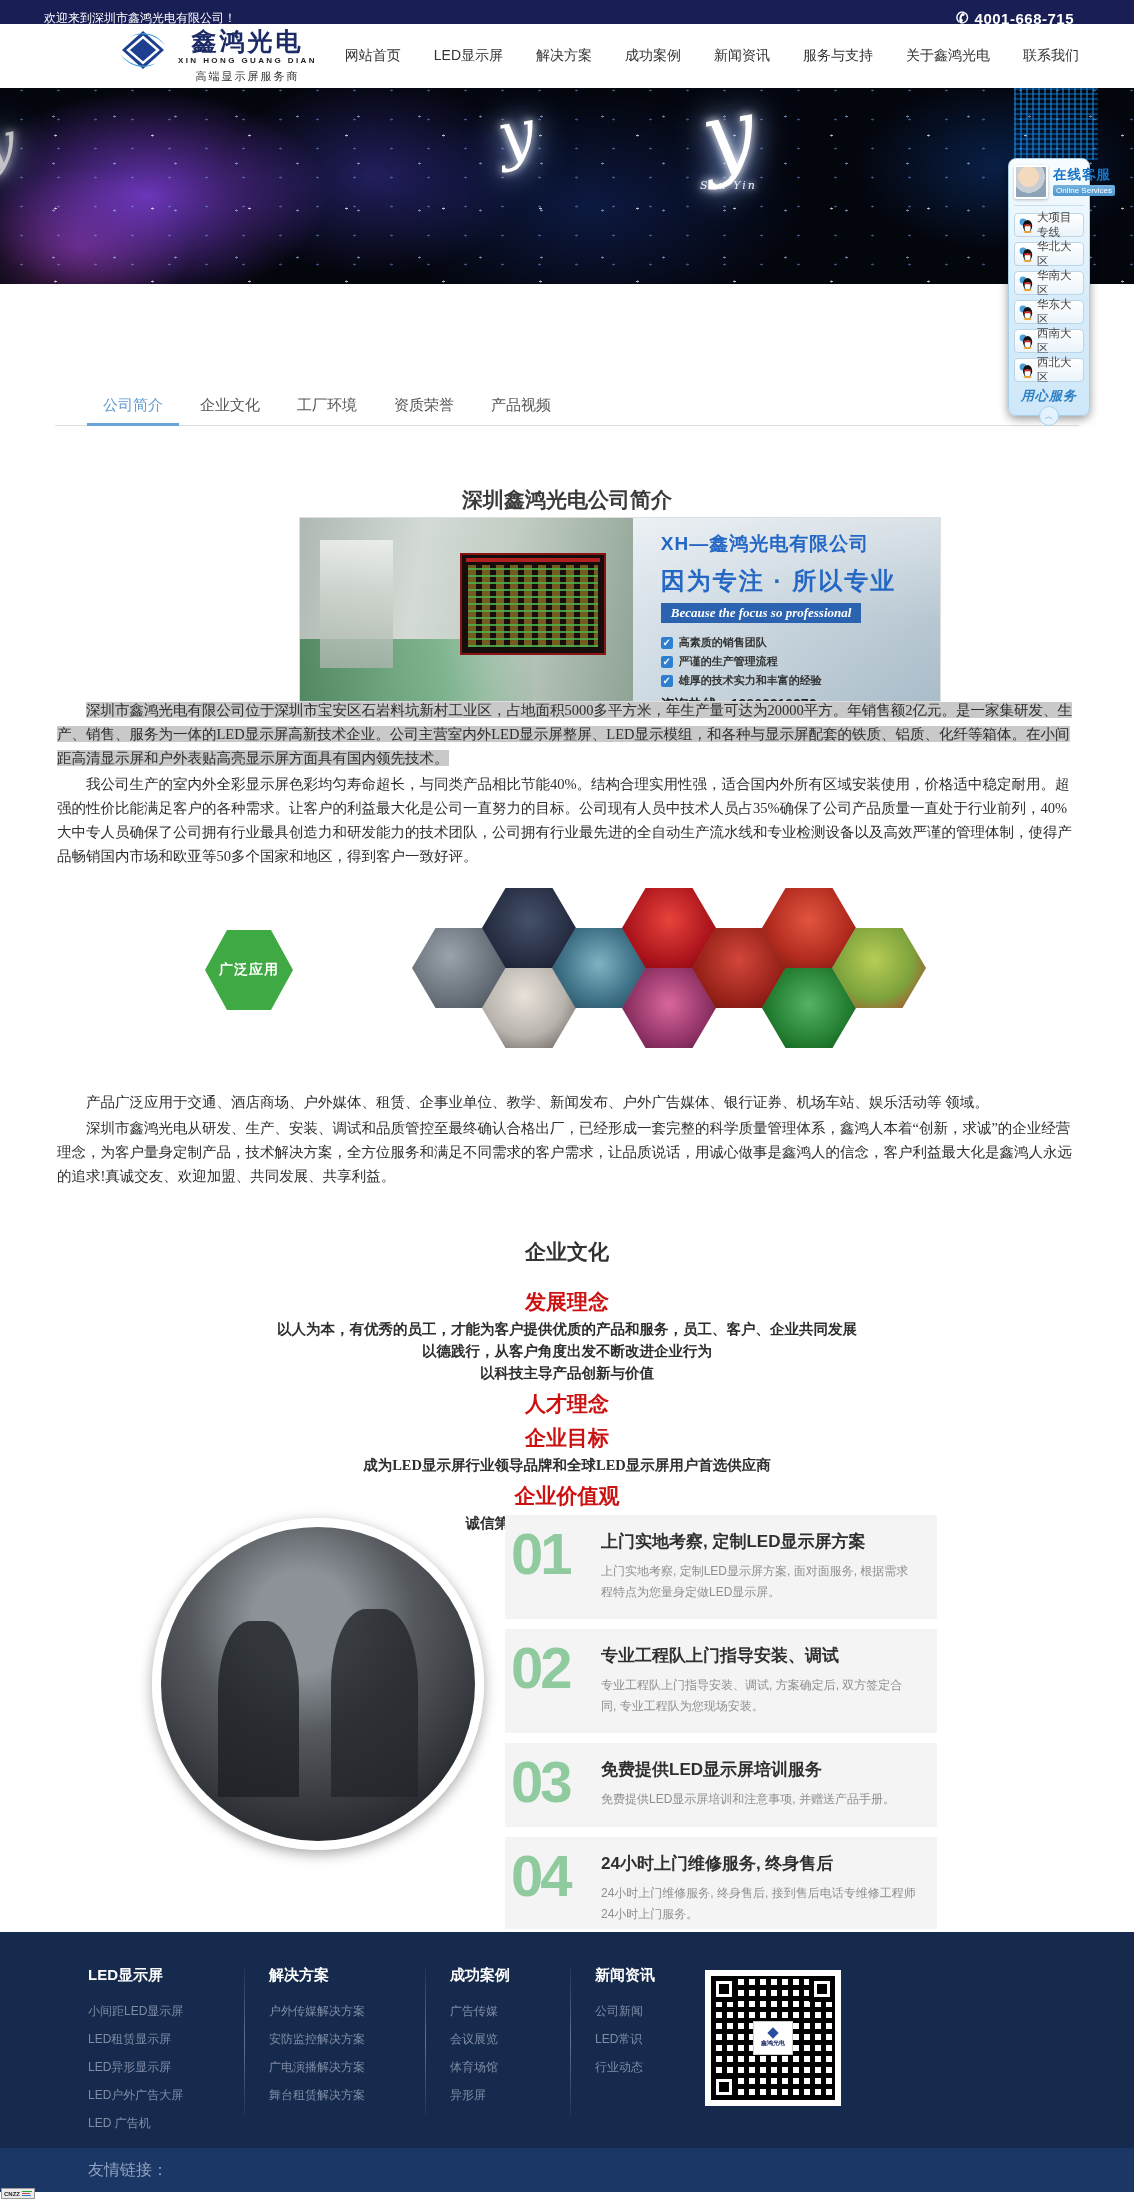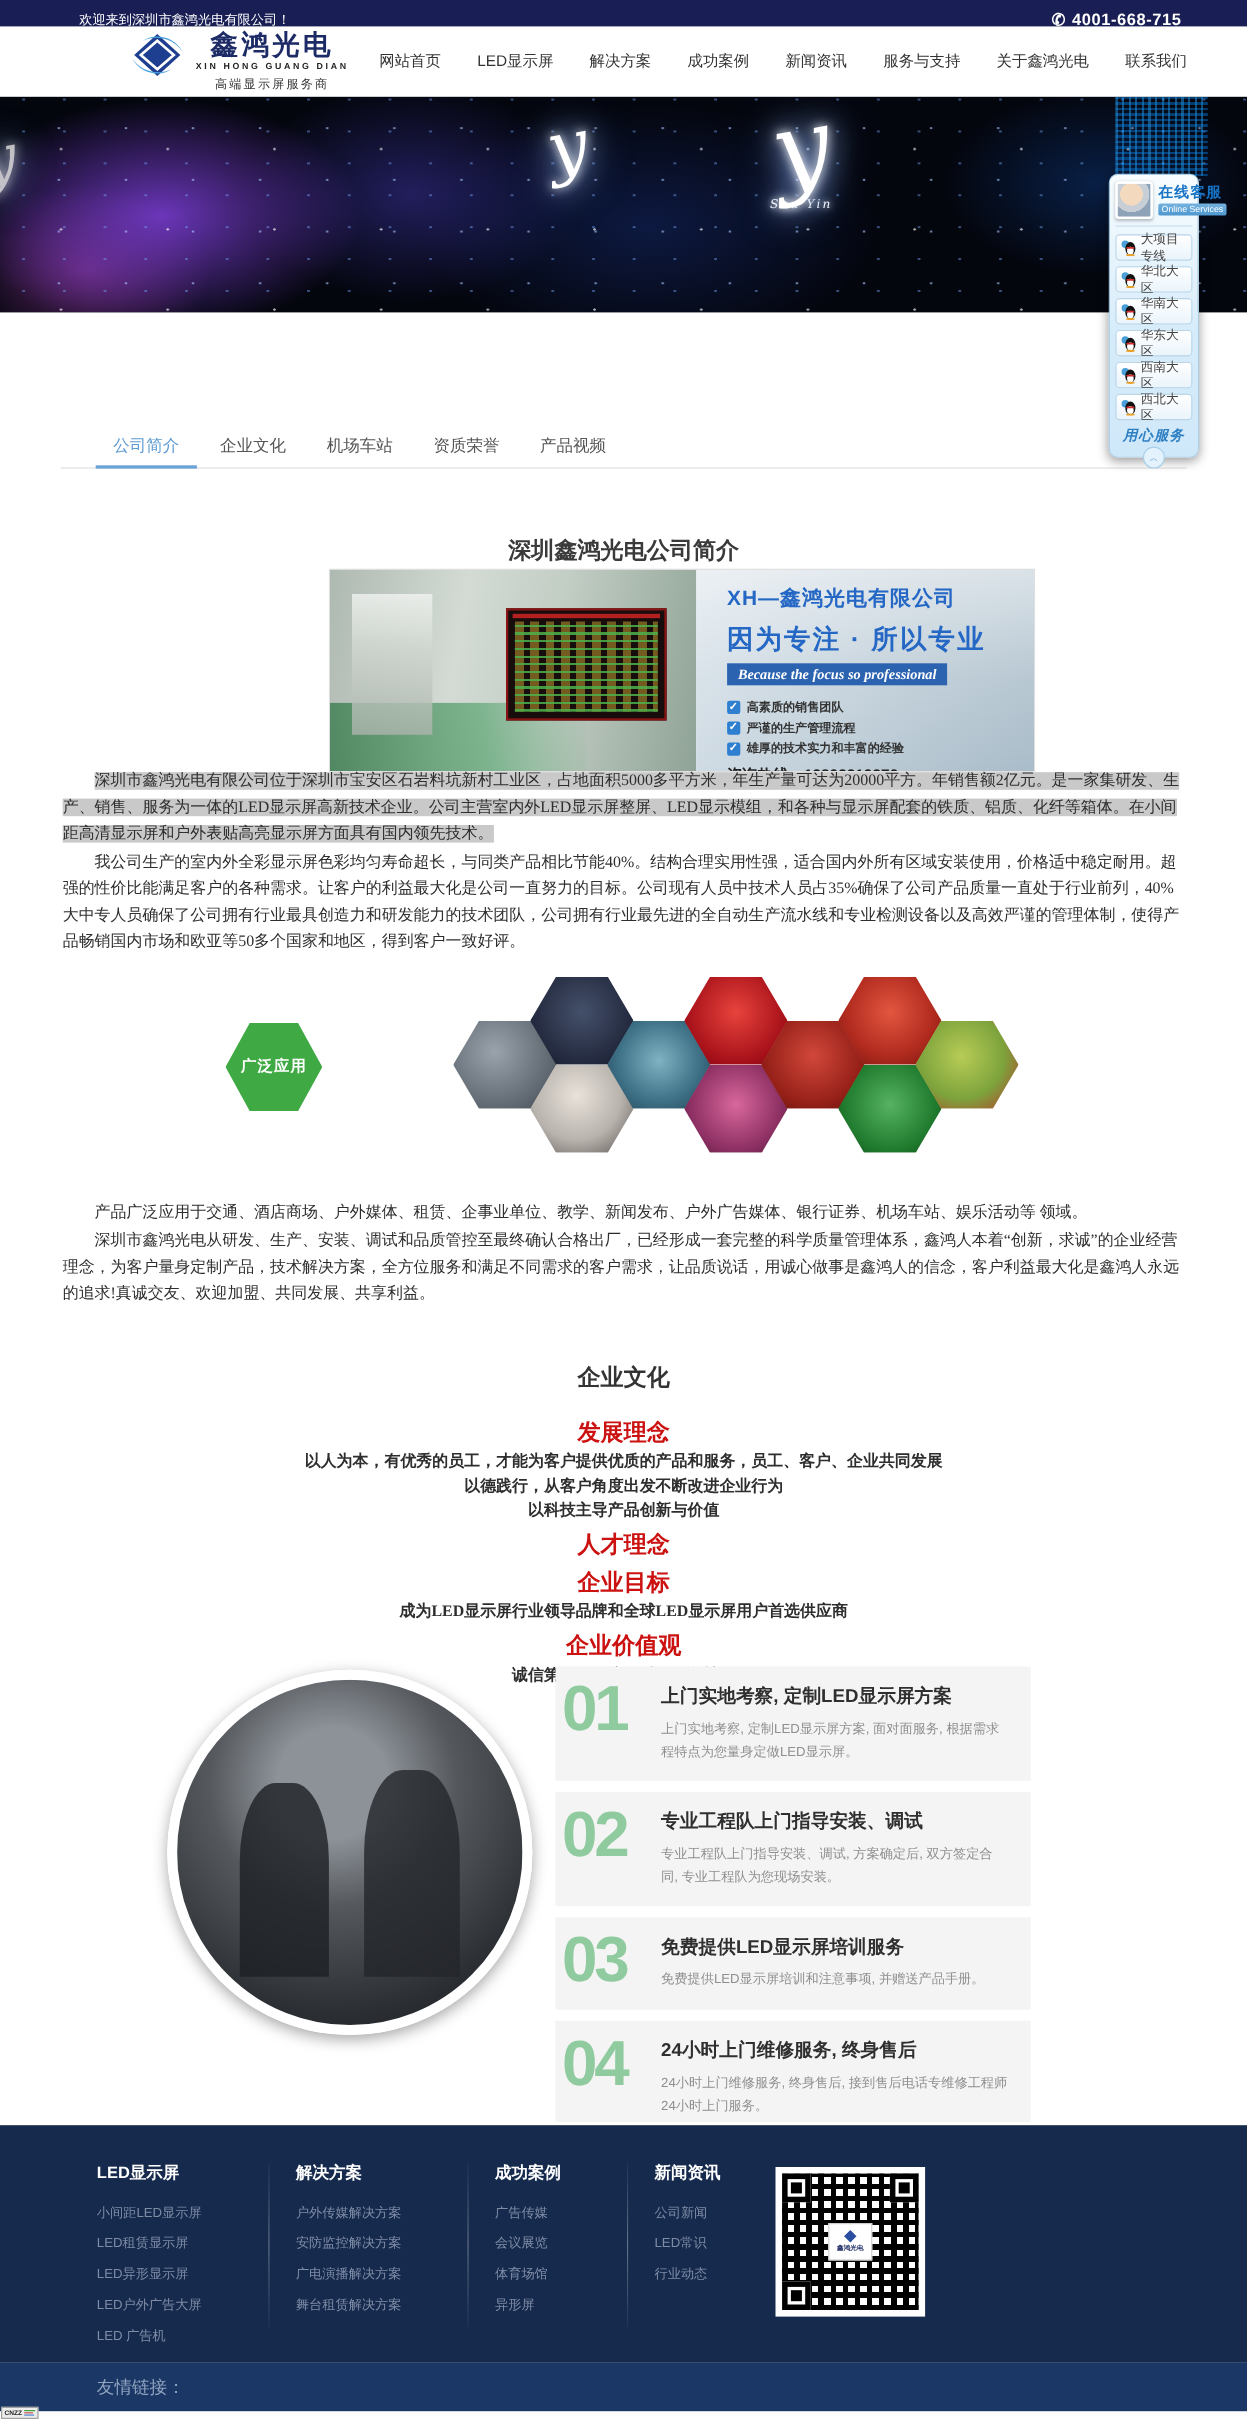--- a/index.html
+++ b/index.html
@@ -2,21 +2,21 @@
 <html><head>
 <meta charset="utf-8">
 <style>
   html,body{margin:0;padding:0;background:#fff;}
   .page{position:relative;width:1134px;height:2200px;background:#fff;overflow:hidden;
         font-family:"Liberation Sans",sans-serif;}
 
   
   .topbar{position:absolute;top:0;left:0;width:100%;height:36px;background:#191f55;color:#fff;
           display:flex;align-items:center;justify-content:space-between;
-          padding:0 60px 0 72px;box-sizing:border-box;font-size:12px;}
+          padding:0 60px 0 44px;box-sizing:border-box;font-size:12px;}
   .topbar-phone{display:flex;align-items:center;gap:6px;font-size:15px;font-weight:bold;letter-spacing:.5px;}
   .phone-glyph{font-size:15px;transform:rotate(-8deg);display:inline-block;}
 
   
   .header{position:absolute;top:24px;left:0;width:100%;height:64px;background:#fff;
           display:flex;align-items:center;padding:0 55px 0 118px;box-sizing:border-box;}
   .logo{display:flex;align-items:flex-start;gap:10px;cursor:pointer;}
   .logo-stack{display:flex;flex-direction:column;align-items:center;}
   .logo-title{font-size:25px;font-weight:bold;color:#1c2a66;letter-spacing:3px;line-height:1;font-family:"Liberation Serif",serif;}
   .logo-sub{font-size:8px;color:#222;letter-spacing:2.4px;margin-top:2px;font-weight:bold;}
@@ -338,21 +338,21 @@
     </div>
     <div class="panel-footer">用心服务</div>
     <div class="panel-nub">
       <span>︿</span>
     </div>
   </div>
 
   <div class="tabs">
     <span class="tab active">公司简介</span>
     <span class="tab">企业文化</span>
-    <span class="tab">机场车站</span>
+    <span class="tab">工厂环境</span>
     <span class="tab">资质荣誉</span>
     <span class="tab">产品视频</span>
   </div>
 
   <div class="intro-title">深圳鑫鸿光电公司简介</div>
 
   <div class="promo">
     <div class="promo-left">
       <div class="promo-board">
         <div class="promo-board-rows"></div>

